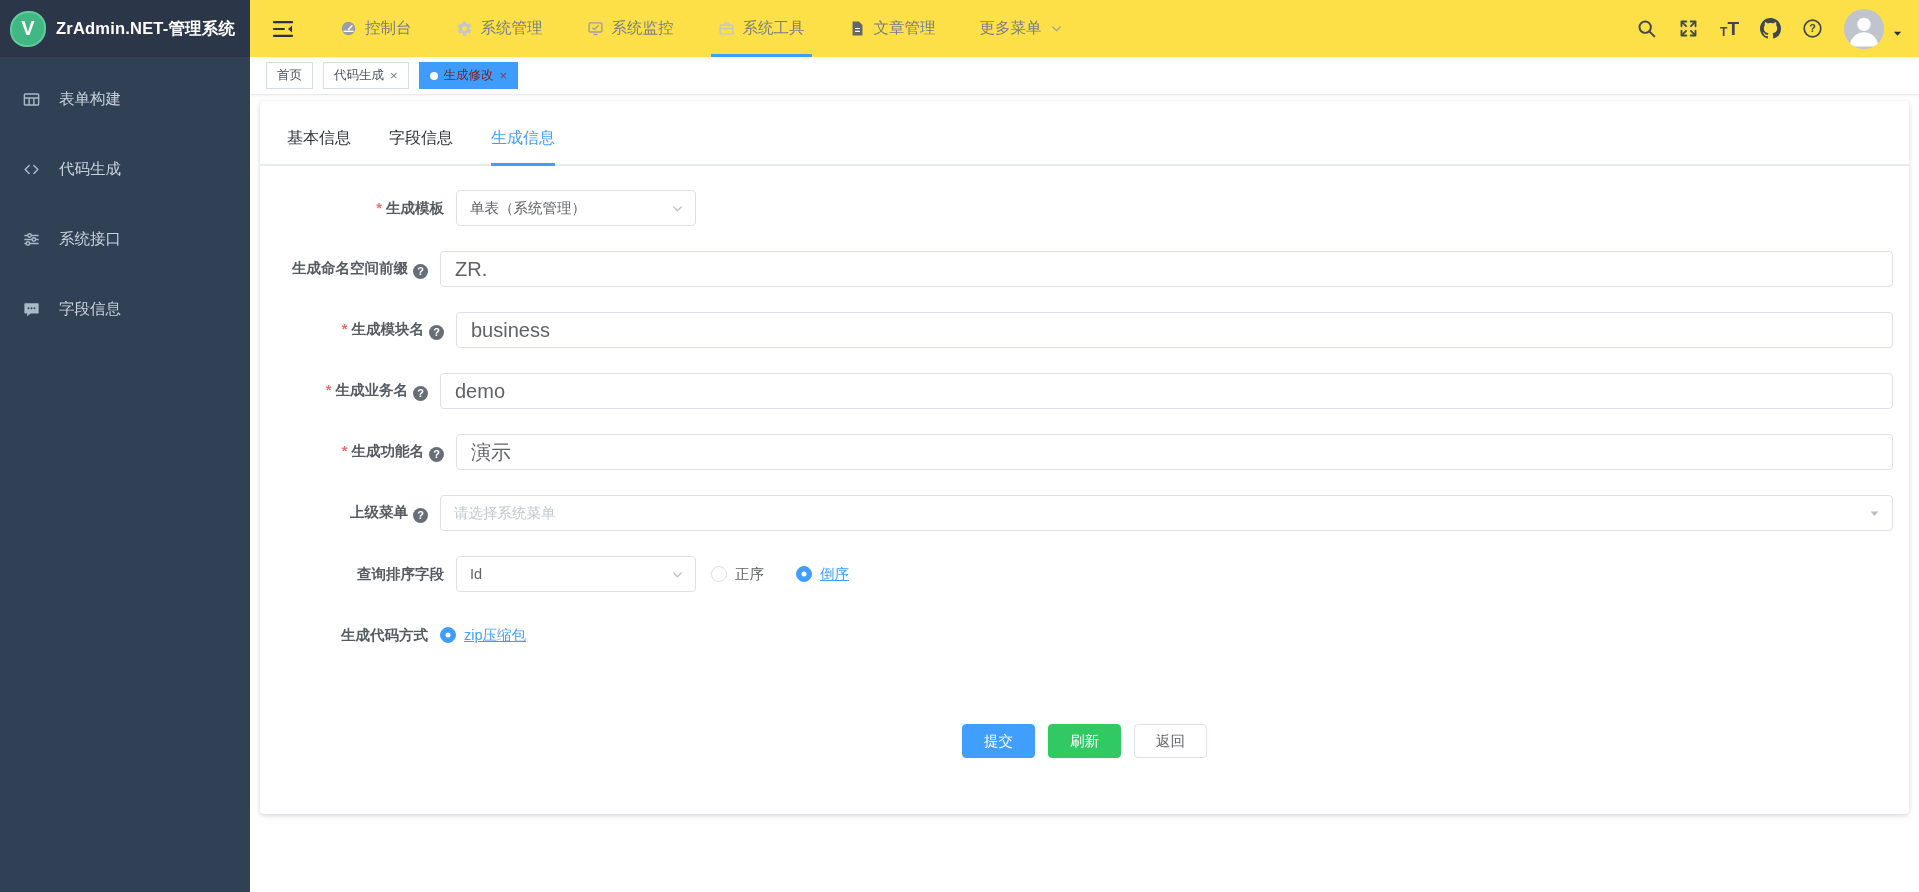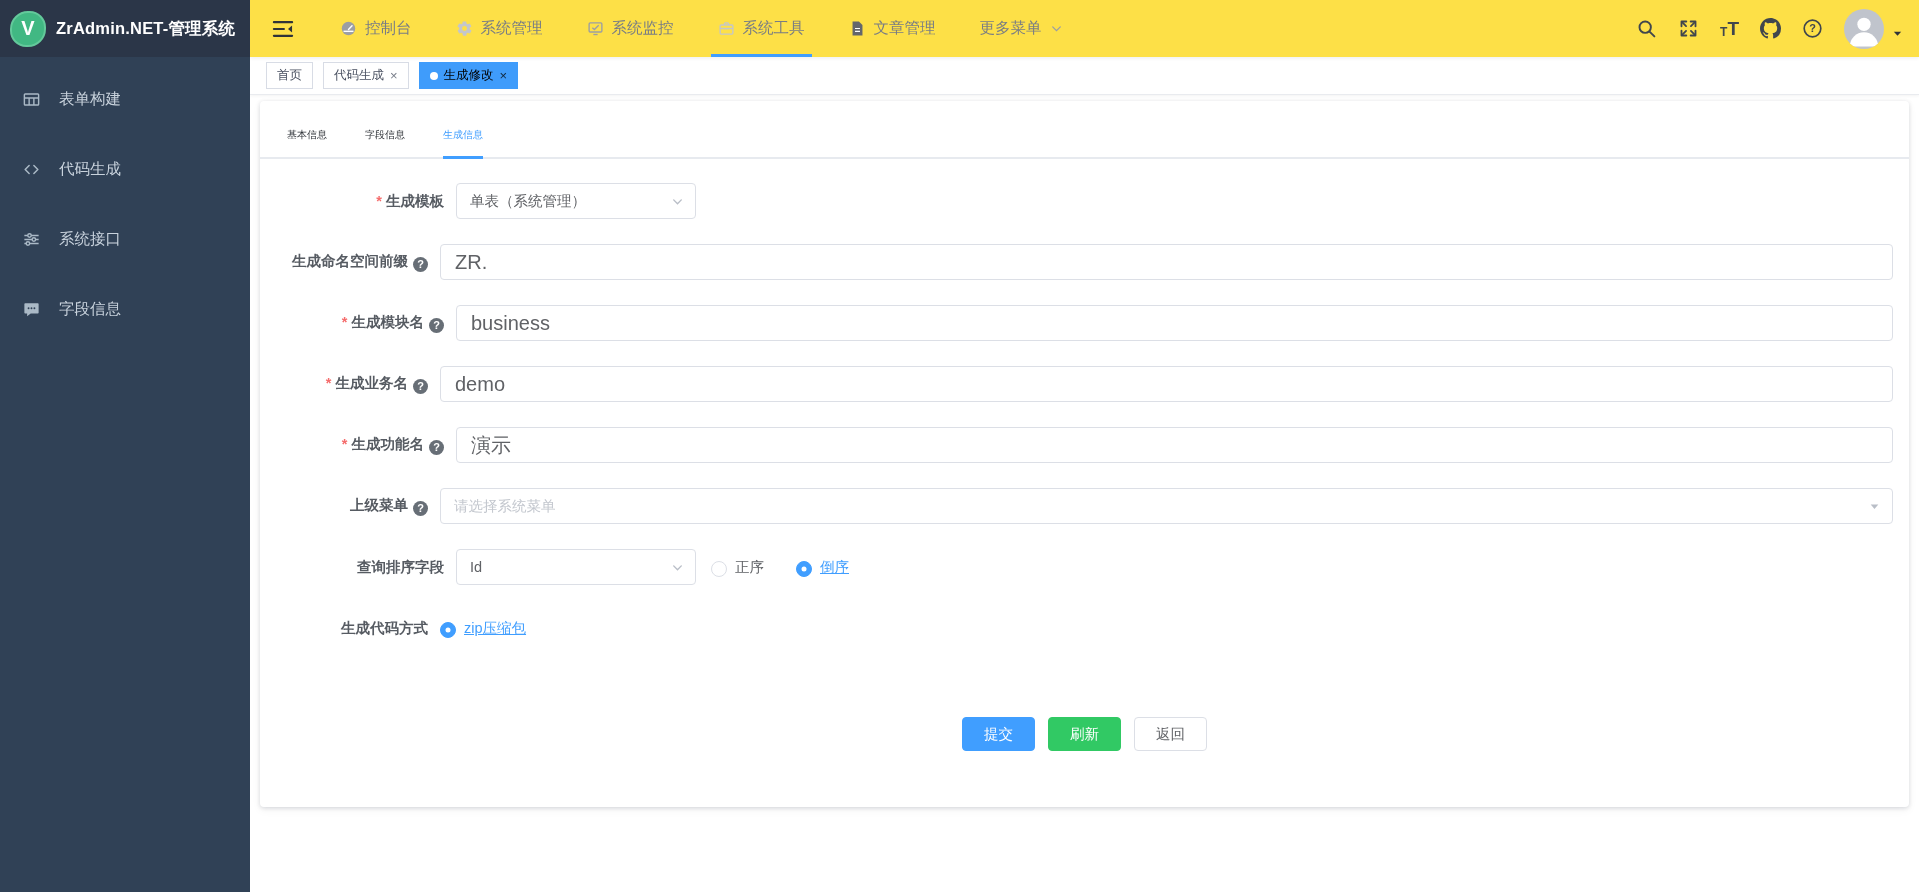--- a/index.html
+++ b/index.html
@@ -46,30 +46,30 @@
   .avatar-caret { width:11px; height:11px; color:#2f3338; margin-top:10px; }
   .avatar-caret svg { width:100%; height:100%; display:block; }
 
   
   .tags-bar { position:fixed; left:250px; right:0; top:57px; height:38px; background:#fff; z-index:12;
     display:flex; align-items:center; padding-left:16px; gap:10px; border-bottom:1px solid #e9ebef;
     box-shadow:0 1px 3px rgba(0,0,0,.05); }
   .tag { height:27px; display:inline-flex; align-items:center; gap:6px; padding:0 10px; background:#fff;
     border:1px solid #d8dce5; color:#495060; font-size:12.5px; cursor:pointer; white-space:nowrap; }
   .tag .tag-close { font-size:13px; color:inherit; opacity:.75; cursor:pointer; }
-  .tag.active { background:#3f9cfb; border-color:#3f9cfb; color:#000000; }
+  .tag.active { background:#3f9cfb; border-color:#3f9cfb; color:#7f1d1d; }
   .tag .tag-dot { width:8px; height:8px; border-radius:50%; background:#fff; }
 
   
   .main { position:absolute; left:250px; right:0; top:95px; bottom:0; background:#fff; }
   .card { margin:6px 10px 0 10px; background:#fff; border-radius:4px; min-height:468px;
     box-shadow:0 1px 4px rgba(0,21,41,.14), 0 3px 10px rgba(0,21,41,.05); }
 
   .form-tabs { display:flex; gap:38px; padding:27px 20px 0 27px; border-bottom:2px solid #e7eaef; }
-  .form-tab { font-size:10px; color:#2f3338; padding-bottom:15px; position:relative; cursor:pointer; }
+  .form-tab { font-size:16px; color:#2f3338; padding-bottom:15px; position:relative; cursor:pointer; }
   .form-tab.active { color:#409eff; }
   .form-tab.active::after { content:""; position:absolute; left:0; right:0; bottom:-2px; height:3px; background:#409eff; }
 
   .gen-form { padding-top:24px; display:grid; grid-template-columns:1fr; }
   .fi { display:flex; align-items:center; height:36px; margin-bottom:25px; }
   .fi .lbl { flex:0 0 196px; text-align:right; padding-right:12px; font-size:14.5px; font-weight:bold;
     color:#565b62; white-space:nowrap; }
   .col-r .lbl { flex-basis:180px; }
   .req { color:#f56c6c; margin-right:4px; font-weight:bold; }
   .q-icon { display:inline-block; width:15px; height:15px; border-radius:50%; background:#676e76; color:#fff;
@@ -79,21 +79,21 @@
   .inp { width:100%; height:36px; border:1px solid #dcdfe6; border-radius:4px; padding:0 14px;
     font-size:20px; color:#606266; outline:none; background:#fff; font-family:inherit; }
   .sel { display:flex; align-items:center; justify-content:space-between; width:100%; height:36px;
     border:1px solid #dcdfe6; border-radius:4px; padding:0 11px 0 13px; font-size:14.5px; color:#606266;
     background:#fff; cursor:pointer; }
   .sel.small { width:240px; flex:none; }
   .sel .sel-caret { width:13px; height:13px; color:#b9bec7; }
   .sel .sel-caret svg { width:100%; height:100%; display:block; }
   .sel .placeholder { color:#c3c7ce; }
 
-  .radio { display:inline-flex; align-items:flex-end; gap:8px; cursor:pointer; font-size:14.5px; color:#606266; }
+  .radio { display:inline-flex; align-items:center; gap:8px; cursor:pointer; font-size:14.5px; color:#606266; }
   .rc { width:16px; height:16px; border-radius:50%; border:1px solid #dcdfe6; background:#fff; position:relative; flex:none; }
   .radio.checked .rc { background:#409eff; border-color:#409eff; }
   .radio.checked .rc::after { content:""; position:absolute; left:50%; top:50%; width:5px; height:5px;
     border-radius:50%; background:#fff; transform:translate(-50%,-50%); }
   .radio.checked .radio-label { color:#409eff;text-decoration:underline; }
 
   .btn-row { display:flex; justify-content:center; gap:13px; padding:46px 0 56px 0; }
   .btn { height:34px; padding:0 21px; border-radius:4px; font-size:14.5px; display:inline-flex; align-items:center;
     cursor:pointer; border:1px solid transparent; font-family:inherit; }
   .btn-primary { background:#409eff; border-color:#409eff; color:#fff; }

